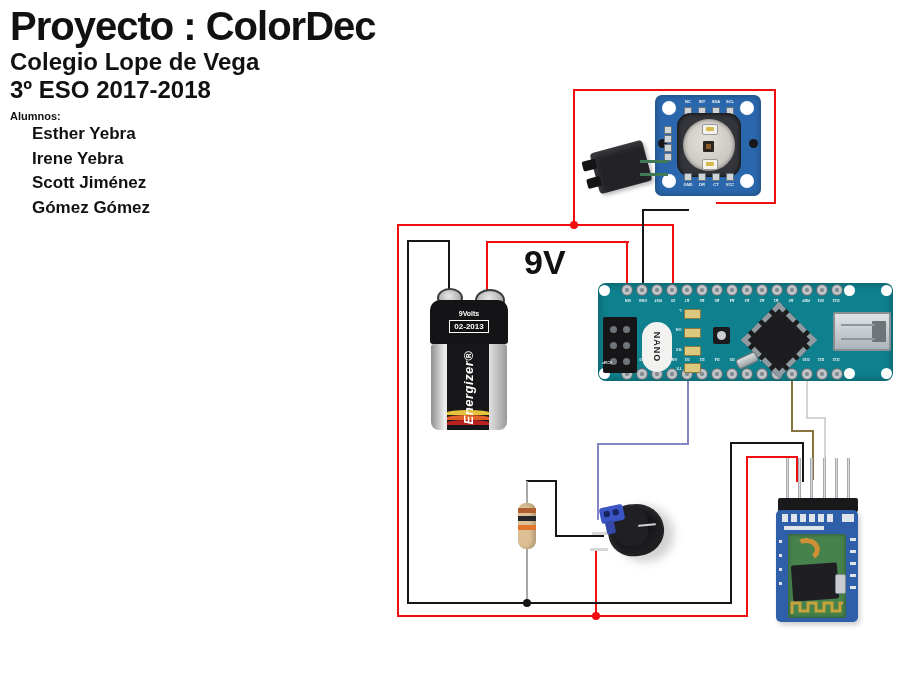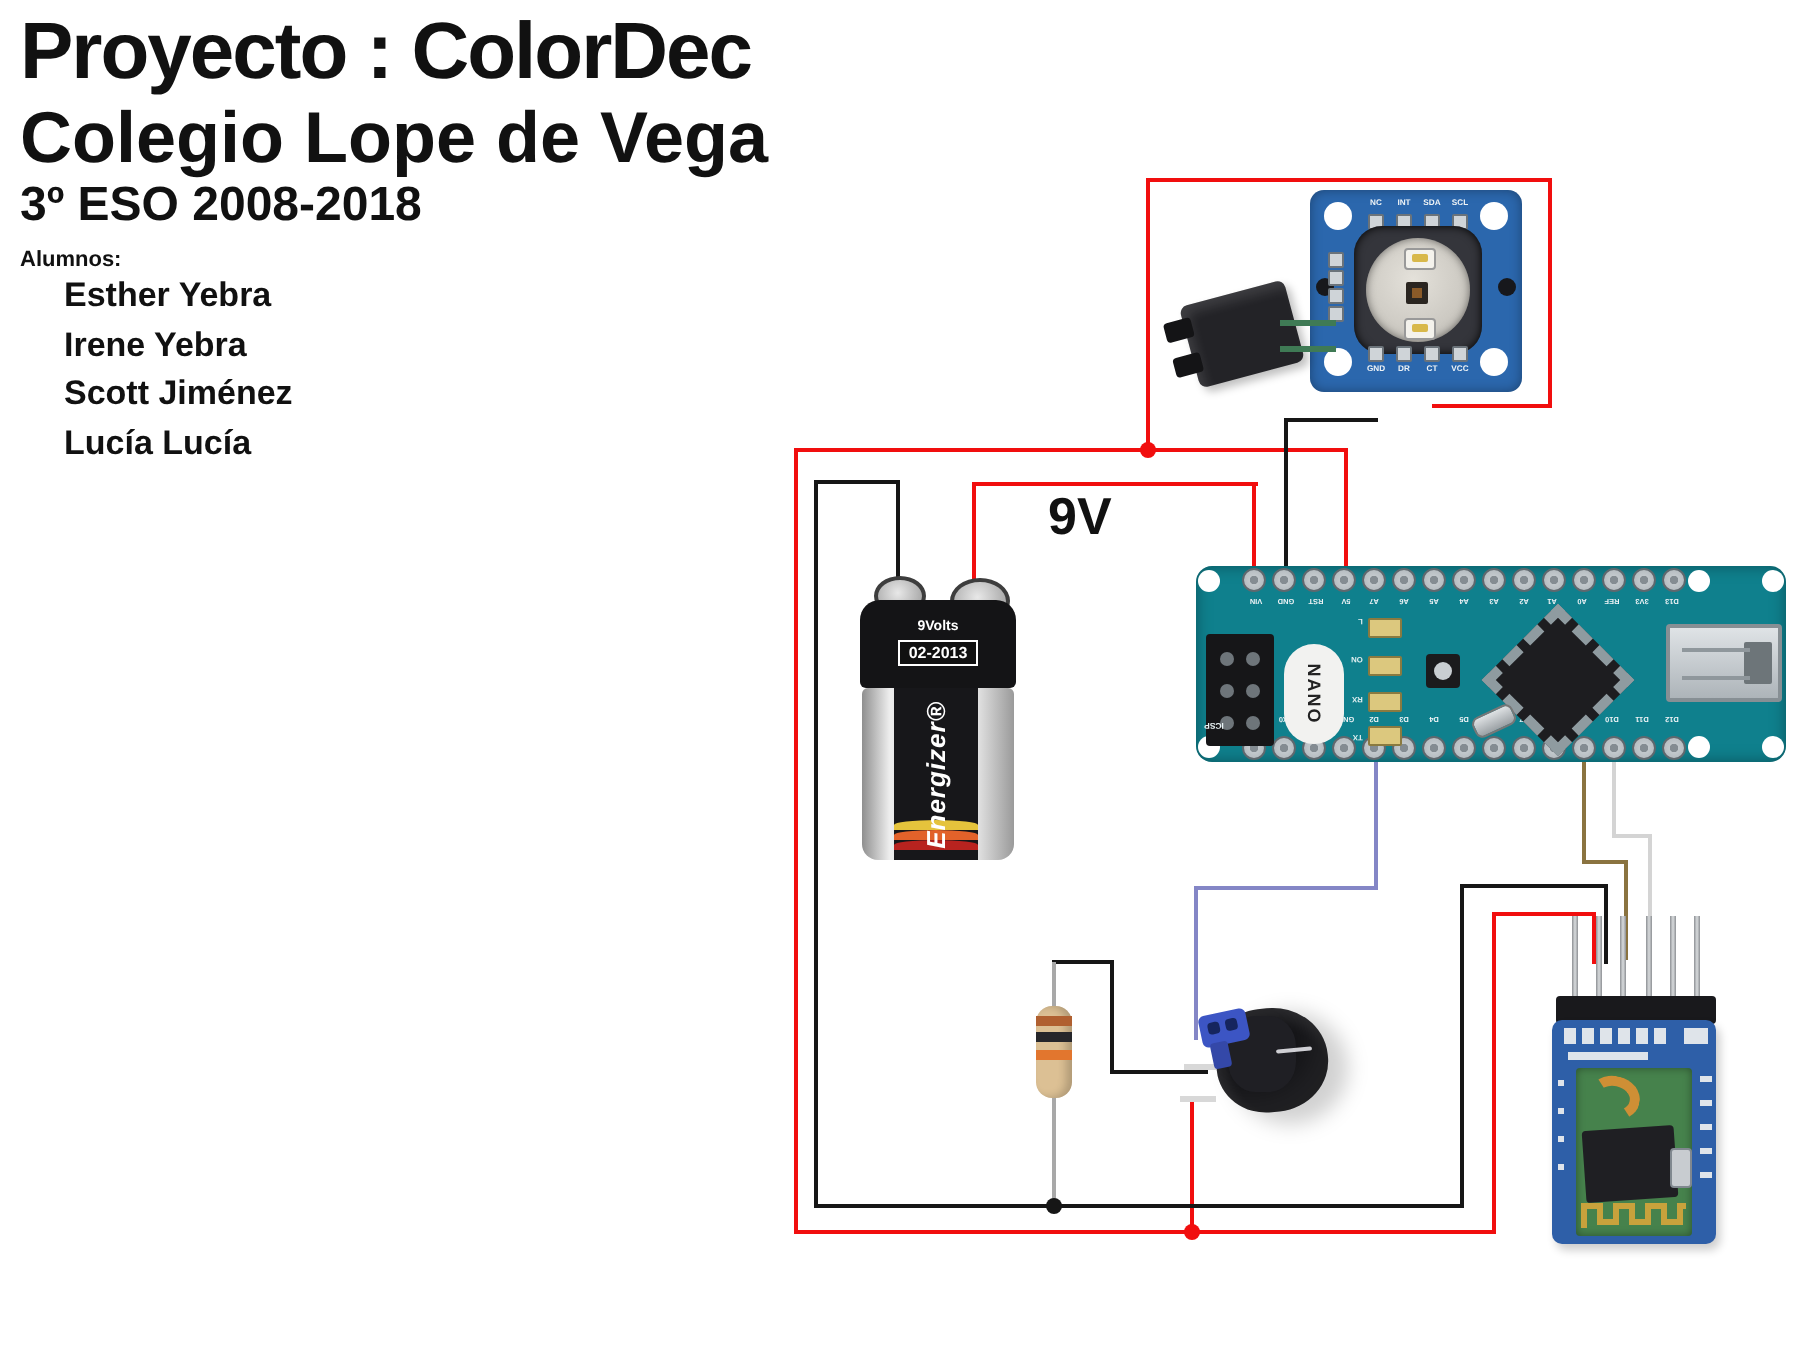--- a/index.html
+++ b/index.html
@@ -1,21 +1,21 @@
 <!DOCTYPE html>
 <html><head>
 <meta charset="utf-8">
 <style>
   html,body{margin:0;padding:0;background:#fff;}
   #canvas{position:relative;width:900px;height:675px;background:#fff;overflow:hidden;
           font-family:"Liberation Sans",sans-serif;}
   
   #header{position:absolute;left:10px;top:4px;color:#111;}
   .title{font-size:40px;font-weight:bold;letter-spacing:-1px;line-height:1.1;}
-  .subtitle{font-size:36px;font-weight:bold;line-height:1.15;}
+  .subtitle{font-size:24px;font-weight:bold;line-height:1.15;}
   .course{font-size:24px;font-weight:bold;line-height:1.2;}
   .students-label{font-size:11px;font-weight:bold;margin-top:6px;}
   .student{font-size:17px;font-weight:bold;margin-left:22px;line-height:1.44;}
   
   .w{position:absolute;display:block;}
   .red{background:#f10e0e}.blk{background:#161616}.slt{background:#8486c6}.khk{background:#8a7340}
   .wht{background:#d4d4d4}.jgr{background:#3f7a55}.lead{background:#a8a8a8}
   .dot{position:absolute;width:8px;height:8px;border-radius:50%;}
   
   .abs{position:absolute;}
@@ -115,31 +115,31 @@
   .btdash{position:absolute;background:#dfe4ea;}
 </style>
 </head>
 <body>
 
 <div id="canvas">
 
   <div id="header">
     <div class="title">Proyecto : ColorDec</div>
     <div class="subtitle">Colegio Lope de Vega</div>
-    <div class="course">3º ESO 2008-2018</div>
+    <div class="course">3º ESO 2017-2018</div>
     <div class="students-label">Alumnos:</div>
     <div>
         <div class="student">Esther Yebra</div>
         <div class="student">Irene Yebra</div>
         <div class="student">Scott Jiménez</div>
-        <div class="student">Lucía Lucía</div>
-      </div>
-  </div>
-
-  <div class="abs" style="left:524px;top:243px;font-size:26px;font-weight:bold;color:#111;">9V</div>
+        <div class="student">Gómez Gómez</div>
+      </div>
+  </div>
+
+  <div class="abs" style="left:524px;top:243px;font-size:34px;font-weight:bold;color:#111;">9V</div>
 
   <i class="w red" style="left:486px;top:241px;width:143px;height:2px"></i>
   <i class="w red" style="left:486px;top:241px;width:2px;height:53px"></i>
   <i class="w red" style="left:626px;top:241px;width:2px;height:49px"></i>
   <i class="w red" style="left:397px;top:224px;width:277px;height:2px"></i>
   <i class="w red" style="left:672px;top:224px;width:2px;height:66px"></i>
   <i class="w red" style="left:573px;top:89px;width:2px;height:137px"></i>
   <i class="w red" style="left:573px;top:89px;width:203px;height:2px"></i>
   <i class="w red" style="left:774px;top:89px;width:2px;height:115px"></i>
   <i class="w red" style="left:716px;top:202px;width:60px;height:2px"></i>

